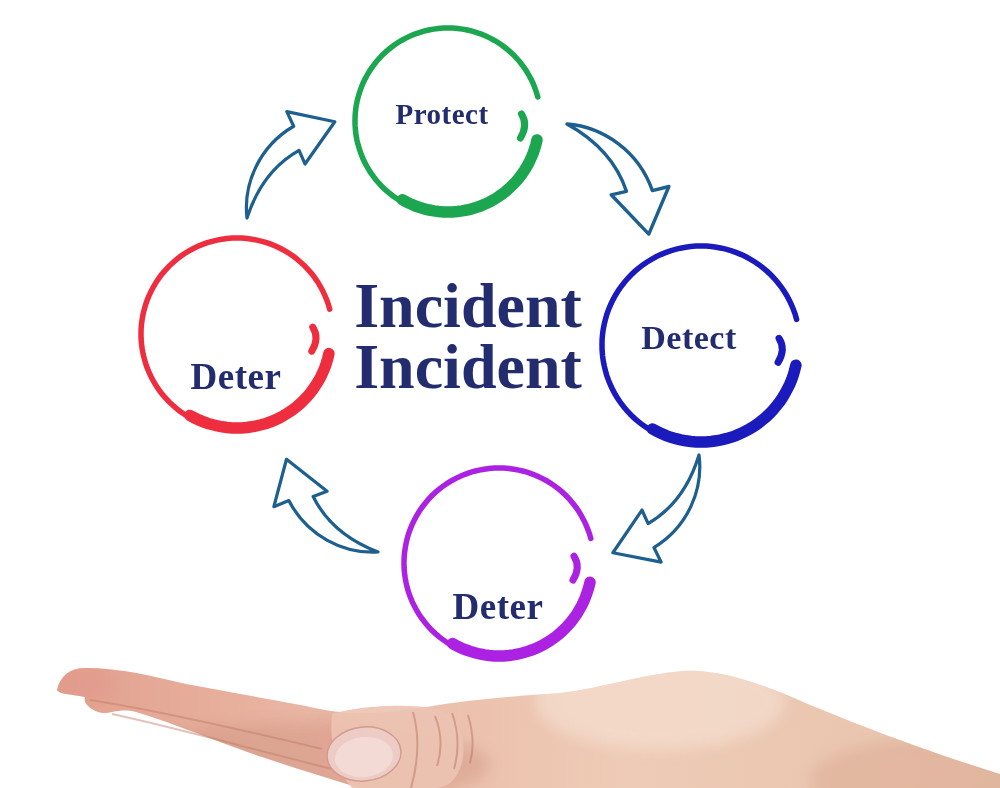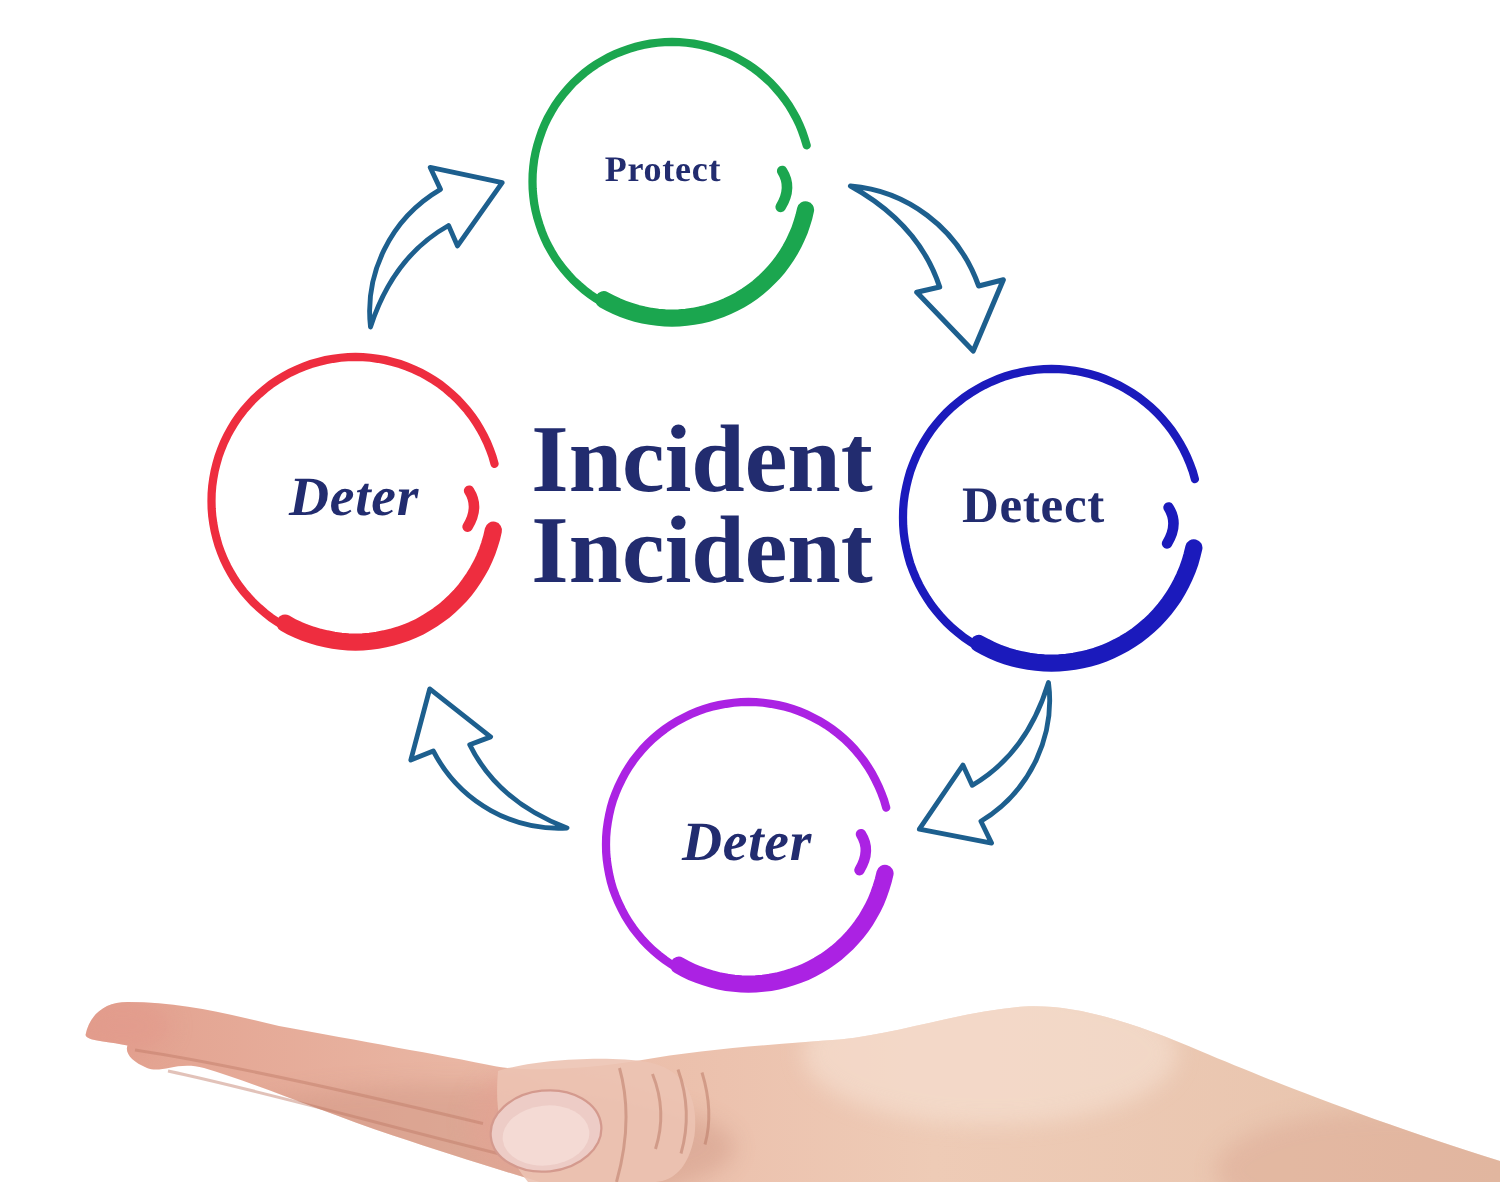--- a/index.html
+++ b/index.html
@@ -2,21 +2,21 @@
 <html style="--navy: #222c6f;"><head>
 <meta charset="utf-8">
 <style>
   html,body{margin:0;padding:0;background:#fff;}
   #stage{position:relative;width:1000px;height:788px;background:#fff;overflow:hidden;
          font-family:"Liberation Serif",serif;}
   #diagram-svg{position:absolute;left:0;top:0;}
   .node-label{position:absolute;transform:translate(-50%,-50%);font-weight:700;
               color:var(--navy,#222c6f);white-space:nowrap;letter-spacing:.5px;}
   .lbl-upright{font-style:normal;}
-  .lbl-italic{font-style:italic;}
+  .lbl-italic{margin-top:44px;}
   #diagram-title{position:absolute;left:468px;top:336px;transform:translate(-50%,-50%);
                  text-align:left;font-size:64px;line-height:61px;font-weight:700;
                  color:var(--navy,#222c6f);white-space:nowrap;}
 </style>
 </head>
 <body>
 
 <div id="stage">
 
   <svg id="diagram-svg" width="1000" height="788" viewBox="0 0 1000 788">
@@ -106,17 +106,17 @@
         <path d="M468,715 Q476,741 470,763"></path>
       </g>
     </g>
   </svg>
 
   <div id="diagram-title">
     <div>Incident</div>
     <div>Incident</div>
   </div>
 
-  <div class="node-label lbl-upright" style="left:442px;top:114px;font-size:24px;">Protect</div>
+  <div class="node-label lbl-upright" style="left:442px;top:114px;font-size:29px;">Protect</div>
   <div class="node-label lbl-upright" style="left:689px;top:338px;font-size:34px;">Detect</div>
   <div class="node-label lbl-italic" style="left:236px;top:332px;font-size:37px;">Deter</div>
   <div class="node-label lbl-italic" style="left:498px;top:562px;font-size:37px;">Deter</div>
 </div>
 
 </body></html>

